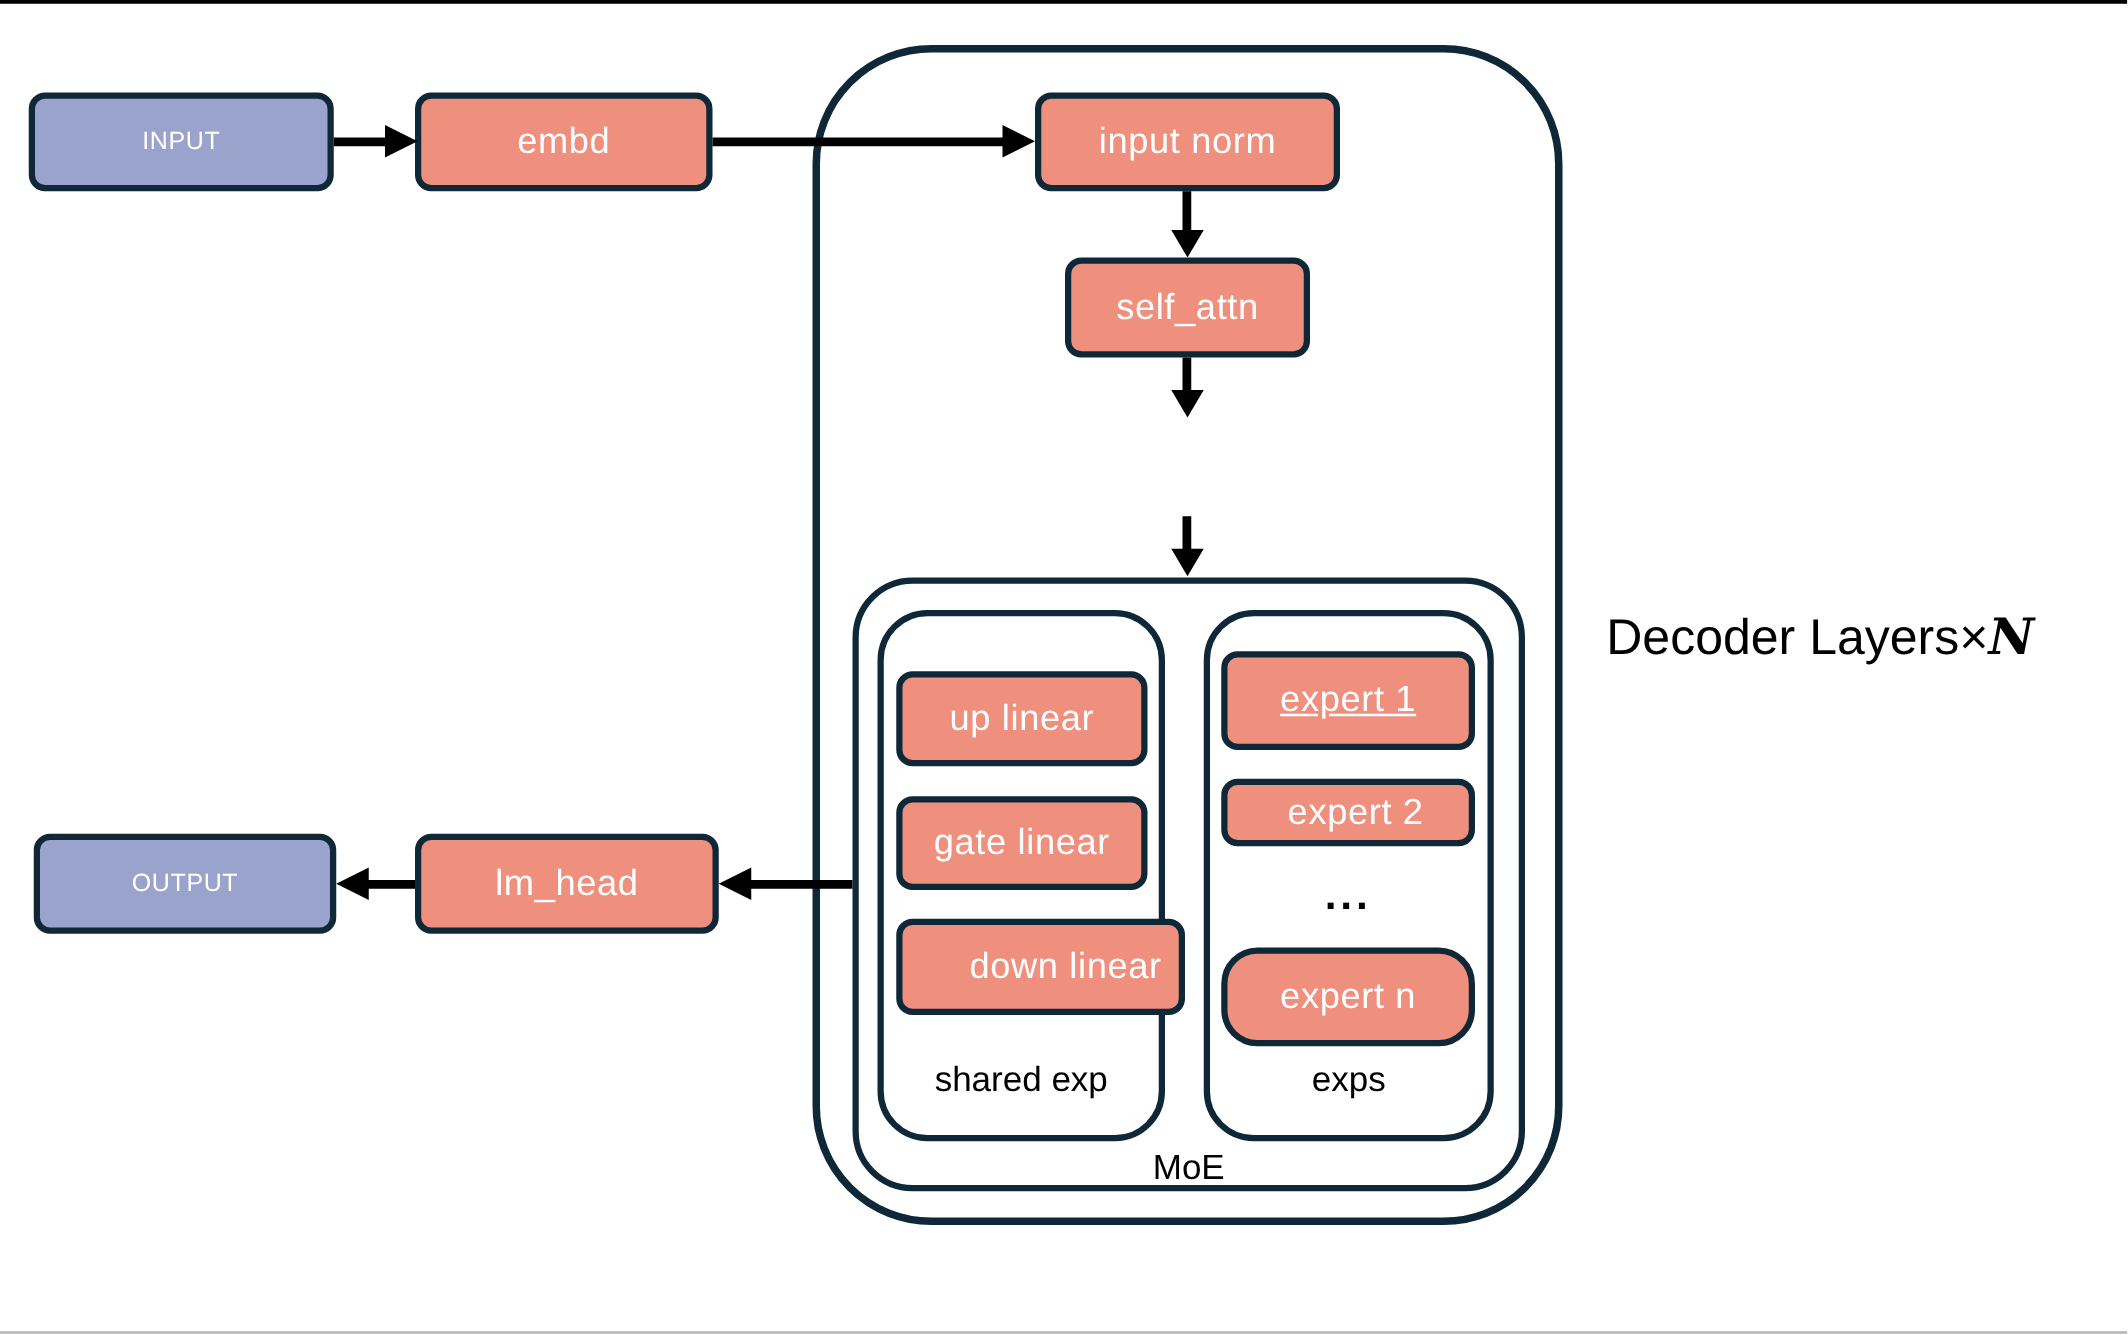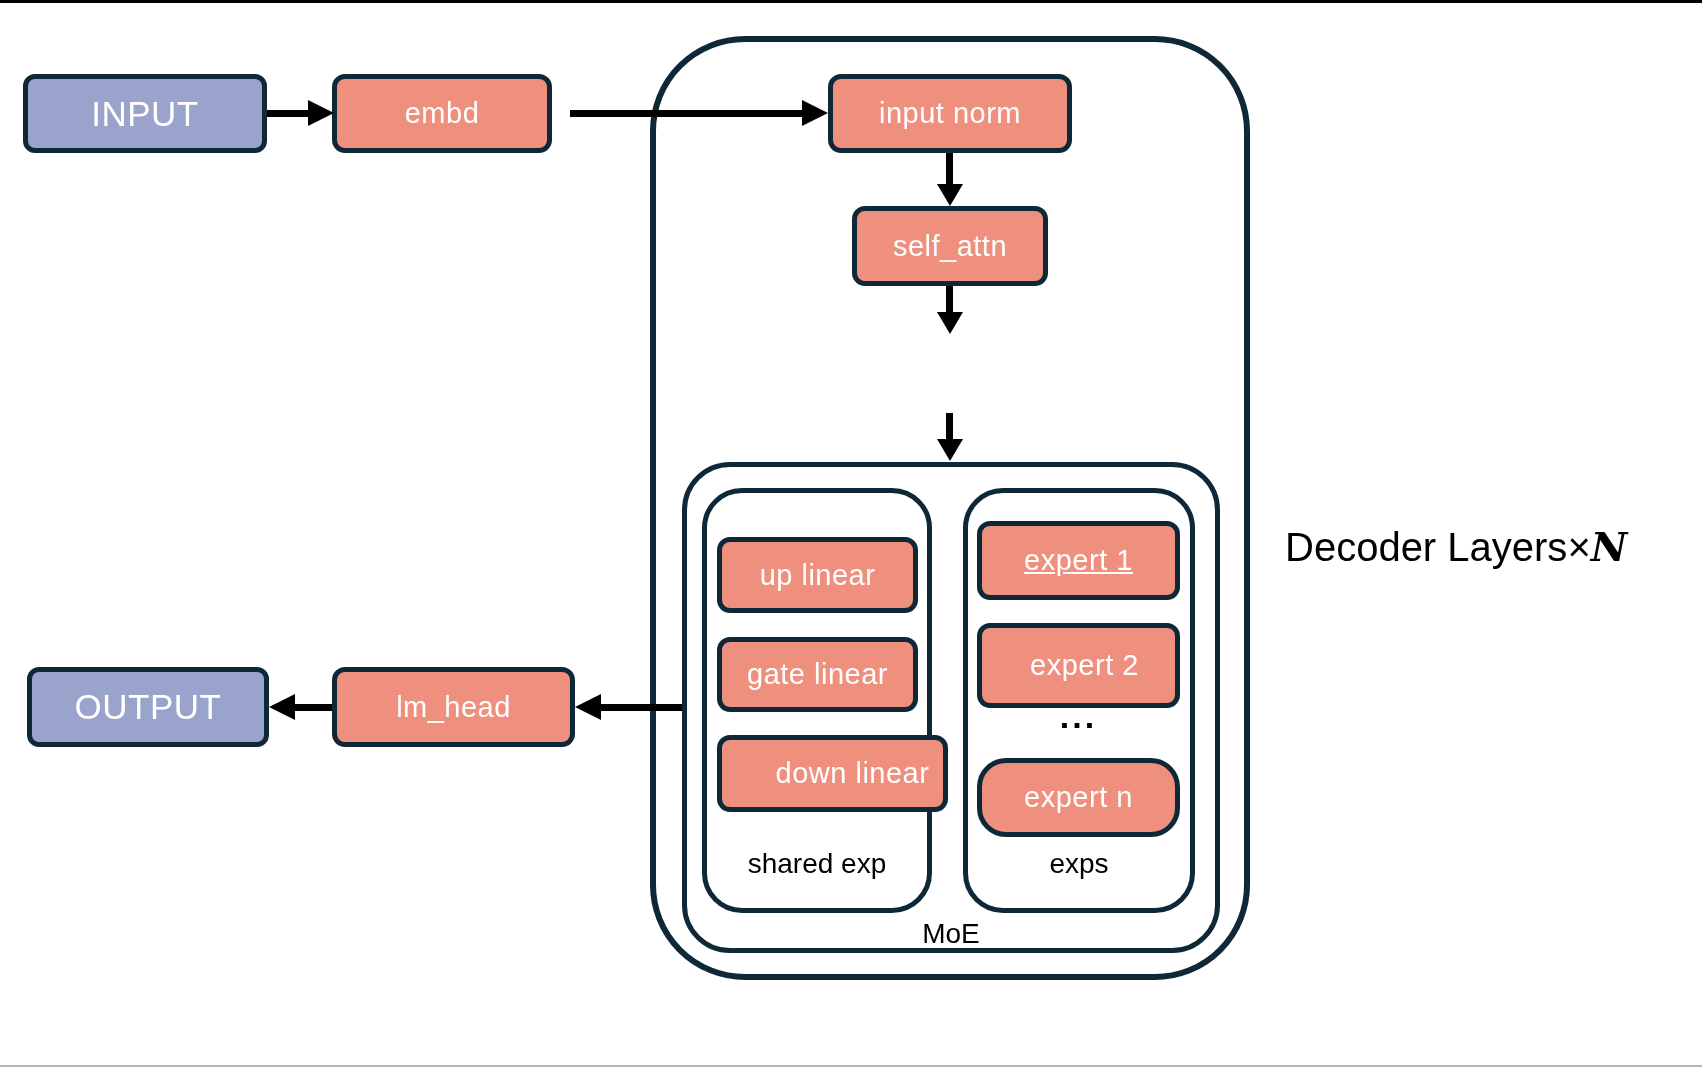--- a/index.html
+++ b/index.html
@@ -14,37 +14,37 @@
   body{font-family:"Liberation Sans", sans-serif;}
   .canvas{position:relative;width:1702px;height:1068px;background:#ffffff;overflow:hidden;}
   .edge-top{position:absolute;left:0;top:0;width:1702px;height:3px;background:#000;}
   .edge-bottom{position:absolute;left:0;top:1065px;width:1702px;height:2px;background:#b5b5b5;}
 
   .node{
     position:absolute;display:flex;align-items:center;justify-content:center;
     border:5px solid var(--stroke);border-radius:13px;box-sizing:border-box;
     color:var(--text-light);font-size:29px;letter-spacing:0.5px;
   }
-  .node.io{background:var(--io-fill);font-size:35px;border-radius:12px;}
+  .node.io{background:var(--io-fill);font-size:20px;}
   .node.op{background:var(--box-fill);}
 
   .container{
     position:absolute;border:6px solid var(--stroke);box-sizing:border-box;
     background:transparent;
   }
   .decoder{border-radius:95px;border-width:6px;}
   .moe{border-radius:48px;border-width:5px;}
   .subgroup{border-radius:40px;border-width:5px;}
 
   .lbl{
     position:absolute;color:var(--text-dark);font-size:28px;text-align:center;
   }
   .decoder-lbl{
     position:absolute;left:1285px;top:486px;color:var(--text-dark);
-    font-size:40px;white-space:nowrap;margin-top:37px;
+    font-size:40px;white-space:nowrap;
   }
   .decoder-lbl .nvar{
     font-family:"DejaVu Serif", serif;font-style:italic;font-weight:bold;
   }
   .dots{
     position:absolute;left:977px;top:704px;width:203px;height:36px;
     text-align:center;font-weight:bold;font-size:34px;letter-spacing:3px;
     line-height:24px;color:var(--text-dark);
   }
 
@@ -71,21 +71,21 @@
 
   <div class="container moe" style="left:682px;top:462px;width:538px;height:491px;"></div>
 
   <div class="container subgroup" style="left:702px;top:488px;width:230px;height:425px;"></div>
 
   <div class="container subgroup" style="left:963px;top:488px;width:232px;height:425px;"></div>
 
   <div class="node io" style="left:23px;top:74px;width:244px;height:79px;">
     <span>INPUT</span>
   </div>
-  <div class="node op" style="left:332px;top:74px;width:220px;height:79px;">
+  <div class="node op" style="left:332px;top:74px;width:238px;height:79px;">
     <span>embd</span>
   </div>
   <div class="node op" style="left:828px;top:74px;width:244px;height:79px;">
     <span>input norm</span>
   </div>
   <div class="node op" style="left:852px;top:206px;width:196px;height:80px;">
     <span>self_attn</span>
   </div>
 
   <div class="node op" style="left:717px;top:537px;width:201px;height:76px;">
@@ -94,21 +94,21 @@
   <div class="node op" style="left:717px;top:637px;width:201px;height:75px;">
     <span>gate linear</span>
   </div>
   <div class="node op" style="left:717px;top:735px;width:231px;height:77px;padding-left:40px;">
     <span>down linear</span>
   </div>
 
   <div class="node op" style="left:977px;top:521px;width:203px;height:79px;text-decoration:underline;">
     <span>expert 1</span>
   </div>
-  <div class="node op" style="left:977px;top:623px;width:203px;height:85px;padding-left:12px;">
+  <div class="node op" style="left:977px;top:623px;width:203px;height:54px;padding-left:12px;">
     <span>expert 2</span>
   </div>
   <div class="dots">...</div>
   <div class="node op" style="left:977px;top:758px;width:203px;height:79px;border-radius:29px;">
     <span>expert n</span>
   </div>
 
   <div class="node io" style="left:27px;top:667px;width:242px;height:80px;">
     <span>OUTPUT</span>
   </div>

